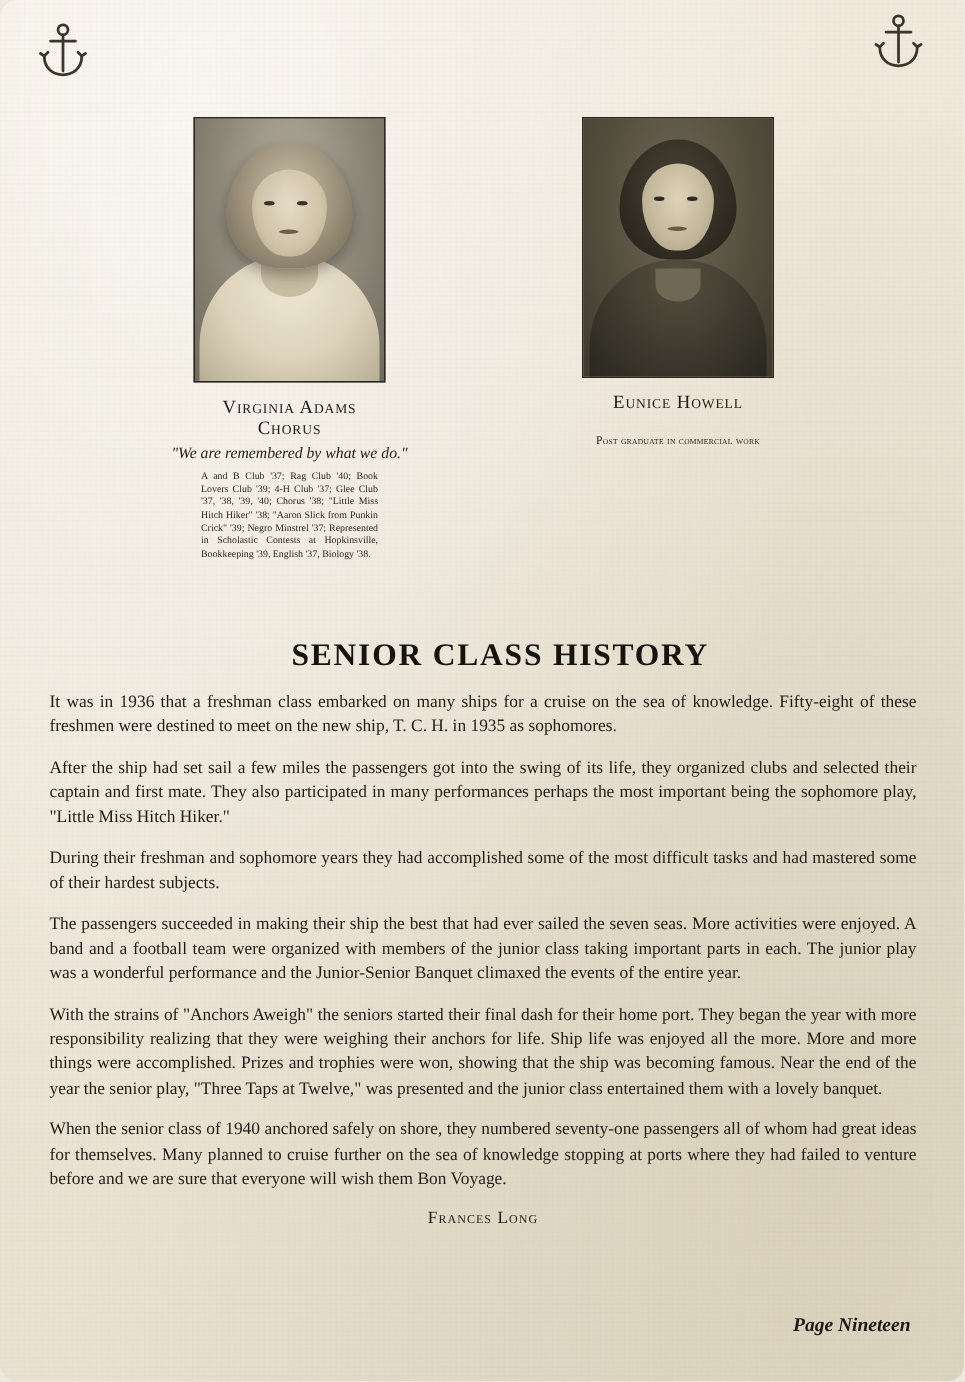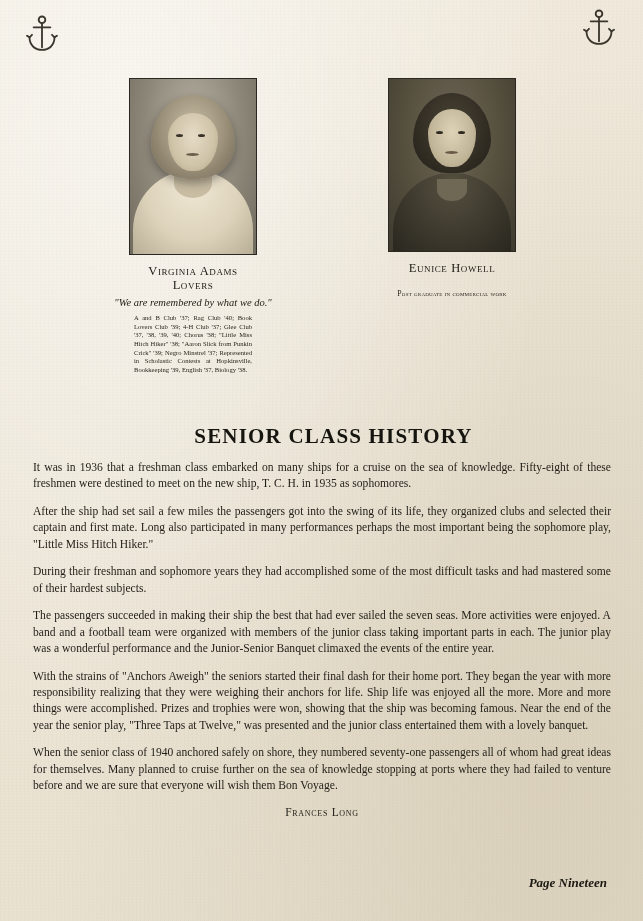--- a/index.html
+++ b/index.html
@@ -16,20 +16,21 @@
     position: relative;
   }
   .page {
     position: relative;
     width: 643px;
     height: 921px;
     background:
       radial-gradient(ellipse at 20% 10%, rgba(255,255,255,0.55), rgba(255,255,255,0) 60%),
       radial-gradient(ellipse at 85% 85%, rgba(190,178,150,0.35), rgba(255,255,255,0) 65%),
       linear-gradient(160deg, #f2ecdf 0%, #ece5d6 45%, #e7dfcd 100%);
+    border-radius: 12px;
   }
   .grain {
     position: absolute;
     inset: 0;
     pointer-events: none;
     opacity: 0.35;
     background-image:
       repeating-linear-gradient(0deg, rgba(120,110,90,0.045) 0px, rgba(120,110,90,0.045) 1px, rgba(255,255,255,0) 1px, rgba(255,255,255,0) 3px),
       repeating-linear-gradient(90deg, rgba(120,110,90,0.035) 0px, rgba(120,110,90,0.035) 1px, rgba(255,255,255,0) 1px, rgba(255,255,255,0) 4px);
   }
@@ -316,21 +317,21 @@
         <div class="body"></div>
         <div class="collar"></div>
         <div class="hair"></div>
         <div class="face"></div>
         <div class="eye l"></div>
         <div class="eye r"></div>
         <div class="mouth"></div>
       </div>
       <div class="name">
         <span class="ln">Virginia Adams</span>
-        <span class="ln">Lovers</span>
+        <span class="ln">Chorus</span>
       </div>
       <div class="quote">"We are remembered by what we do."</div>
       <div class="activities">A and B Club '37; Rag Club '40; Book Lovers Club '39; 4-H Club '37; Glee Club '37, '38, '39, '40; Chorus '38; "Little Miss Hitch Hiker" '38; "Aaron Slick from Punkin Crick" '39; Negro Minstrel '37; Represented in Scholastic Contests at Hopkinsville, Bookkeeping '39, English '37, Biology '38.</div>
     </div>
 
     <div class="portrait-block pb-right">
       <div class="photo p2">
         <div class="bg2"></div>
         <div class="body"></div>
         <div class="collar"></div>
@@ -345,21 +346,21 @@
       </div>
       <div class="subcap">Post graduate in commercial work</div>
     </div>
 
   </div>
 
   <div class="headline">SENIOR CLASS HISTORY</div>
 
   <div class="article">
     <p>It was in 1936 that a freshman class embarked on many ships for a cruise on the sea of knowledge. Fifty-eight of these freshmen were destined to meet on the new ship, T. C. H. in 1935 as sophomores.</p>
-    <p>After the ship had set sail a few miles the passengers got into the swing of its life, they organized clubs and selected their captain and first mate. Long also participated in many performances perhaps the most important being the sophomore play, "Little Miss Hitch Hiker."</p>
+    <p>After the ship had set sail a few miles the passengers got into the swing of its life, they organized clubs and selected their captain and first mate. They also participated in many performances perhaps the most important being the sophomore play, "Little Miss Hitch Hiker."</p>
     <p>During their freshman and sophomore years they had accomplished some of the most difficult tasks and had mastered some of their hardest subjects.</p>
     <p>The passengers succeeded in making their ship the best that had ever sailed the seven seas. More activities were enjoyed. A band and a football team were organized with members of the junior class taking important parts in each. The junior play was a wonderful performance and the Junior-Senior Banquet climaxed the events of the entire year.</p>
     <p>With the strains of "Anchors Aweigh" the seniors started their final dash for their home port. They began the year with more responsibility realizing that they were weighing their anchors for life. Ship life was enjoyed all the more. More and more things were accomplished. Prizes and trophies were won, showing that the ship was becoming famous. Near the end of the year the senior play, "Three Taps at Twelve," was presented and the junior class entertained them with a lovely banquet.</p>
     <p>When the senior class of 1940 anchored safely on shore, they numbered seventy-one passengers all of whom had great ideas for themselves. Many planned to cruise further on the sea of knowledge stopping at ports where they had failed to venture before and we are sure that everyone will wish them Bon Voyage.</p>
     <div class="byline">Frances Long</div>
   </div>
 
   <div class="folio">Page Nineteen</div>
 </div>
 

